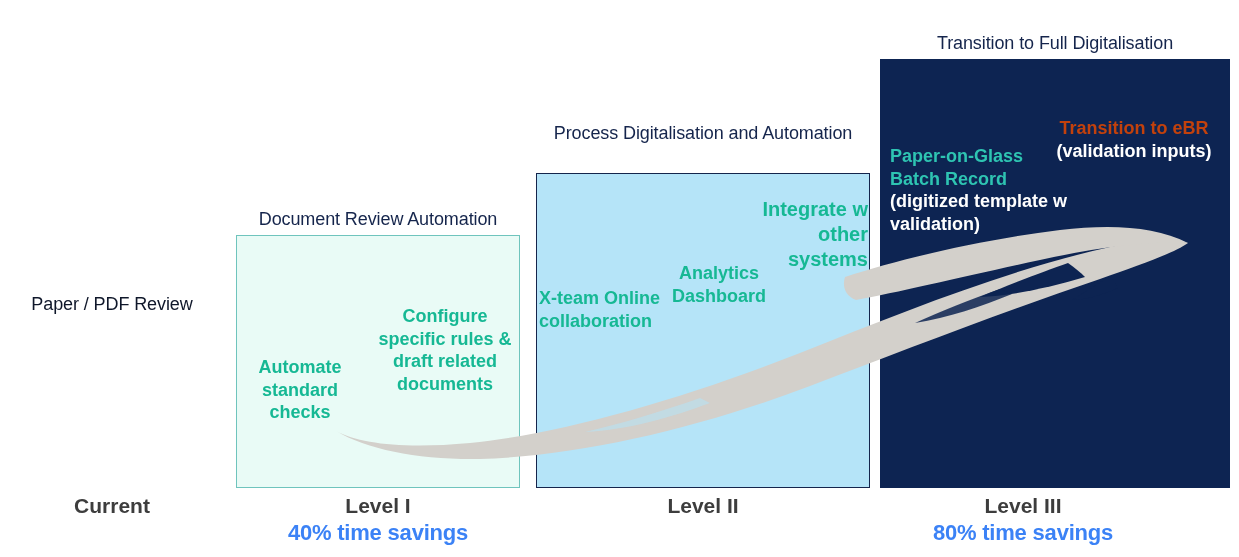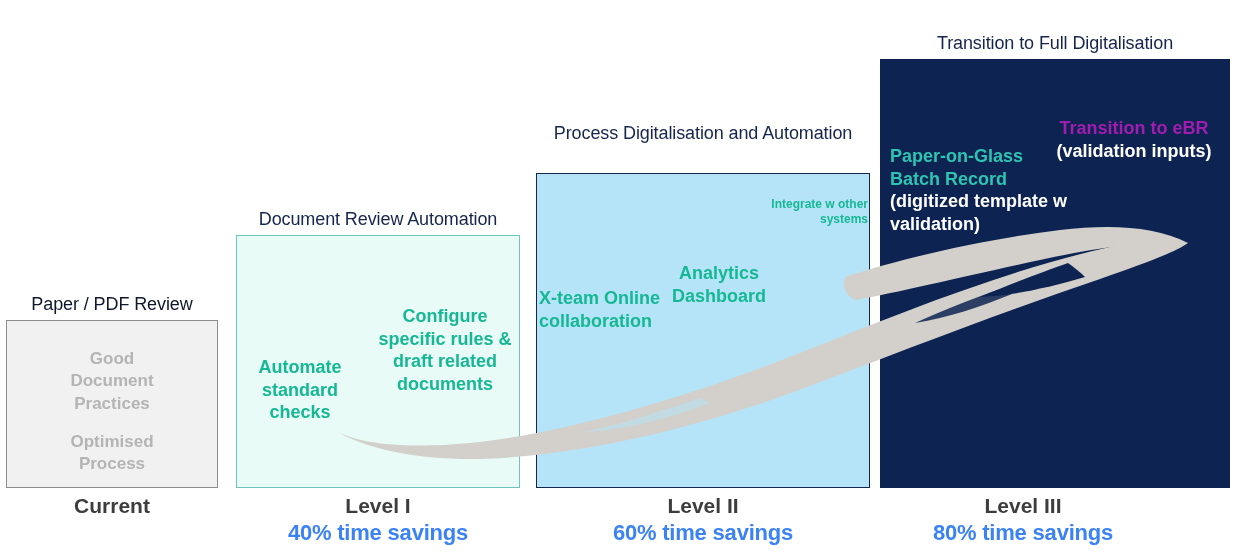--- a/index.html
+++ b/index.html
@@ -124,21 +124,21 @@
   #c-xteam {
     left: 539px; top: 287px; width: 140px;
     text-align: left; font-size: 18px;
   }
   #c-analytics {
     left: 654px; top: 262px; width: 130px;
     text-align: center; font-size: 18px;
   }
   #c-integrate {
     left: 754px; top: 197px; width: 114px;
-    text-align: right; font-size: 12px;
+    text-align: right; font-size: 20px;
   }
 
   
   #c-pog {
     left: 890px; top: 145px; width: 186px;
     font-size: 18px;
   }
   #c-pog .sub { color: #ffffff; }
   #c-ebr {
     left: 1046px; top: 117px; width: 176px;
@@ -154,31 +154,20 @@
     pointer-events: none;
   }
 </style>
 </head>
 <body>
 
 <div id="stage">
 
   <div class="col-title" id="current-title">Paper / PDF Review</div>
 
-  <div class="stage-box" id="current-box">
-    <div class="current-text" id="current-text-a">
-      <div>Good</div>
-      <div>Document</div>
-      <div>Practices</div>
-    </div>
-    <div class="current-text" id="current-text-b">
-      <div>Optimised</div>
-      <div>Process</div>
-    </div>
-  </div>
 
   <div class="box-labels" id="current-labels">
     <div class="level-name">Current</div>
   </div>
 
   <div class="col-title" id="l1-title">Document Review Automation</div>
 
   <div class="stage-box" id="l1-box"></div>
 
   <div class="callout" id="c-automate">Automate standard checks</div>
@@ -195,21 +184,20 @@
   <div class="stage-box" id="l2-box"></div>
 
   <div class="callout" id="c-xteam">X-team Online collaboration</div>
 
   <div class="callout" id="c-analytics">Analytics Dashboard</div>
 
   <div class="callout" id="c-integrate">Integrate w other systems</div>
 
   <div class="box-labels" id="l2-labels">
     <div class="level-name">Level II</div>
-    <div class="level-savings">60% time savings</div>
   </div>
 
   <div class="col-title" id="l3-title">Transition to Full Digitalisation</div>
 
   <div class="stage-box" id="l3-box"></div>
 
   <svg id="swoosh" viewBox="0 0 1239 557">
 
     <path fill="#d3d0cb" d="M336,431
          C 360,444 405,449 470,443
@@ -240,21 +228,21 @@
     <path fill="#0d2452" opacity="0.85" d="M1000,289 C 968,300 940,312 915,323 C 948,318 982,306 1012,294 Z"></path>
     <path fill="#b5e4f8" opacity="0.55" d="M700,398 C 660,412 620,424 585,432 C 628,430 672,417 710,403 Z"></path>
   </svg>
 
   <div class="callout" id="c-pog">
     <div class="main" style="color:#2ec4b2;">Paper-on-Glass Batch Record</div>
     <div class="sub">(digitized template w validation)</div>
   </div>
 
   <div class="callout" id="c-ebr">
-    <div class="main" style="color:#a21caf;">Transition to eBR</div>
+    <div class="main" style="color:#c2410c;">Transition to eBR</div>
     <div class="sub">(validation inputs)</div>
   </div>
 
   <div class="box-labels" id="l3-labels">
     <div class="level-name">Level III</div>
     <div class="level-savings">80% time savings</div>
   </div>
 
 </div>
 

